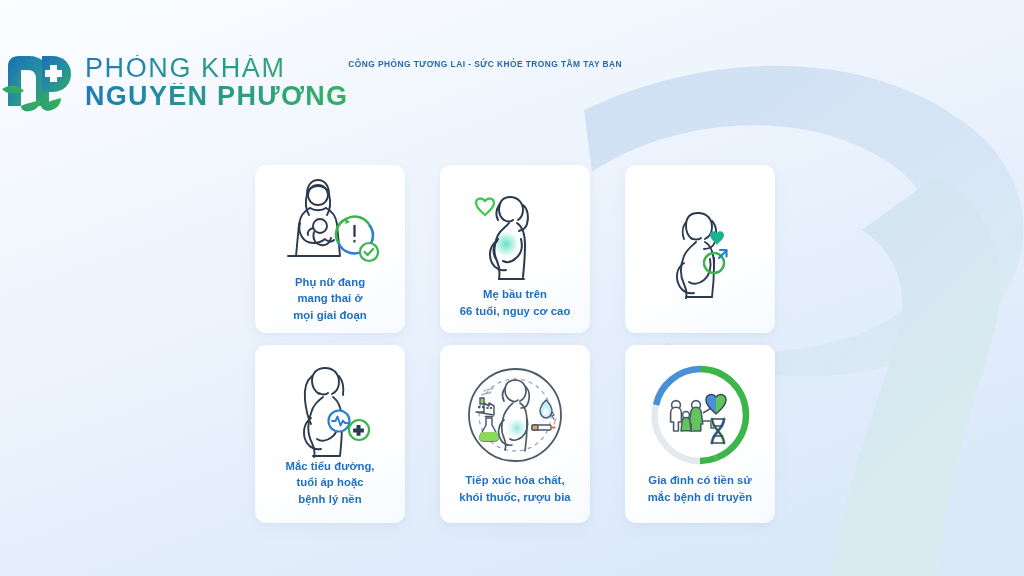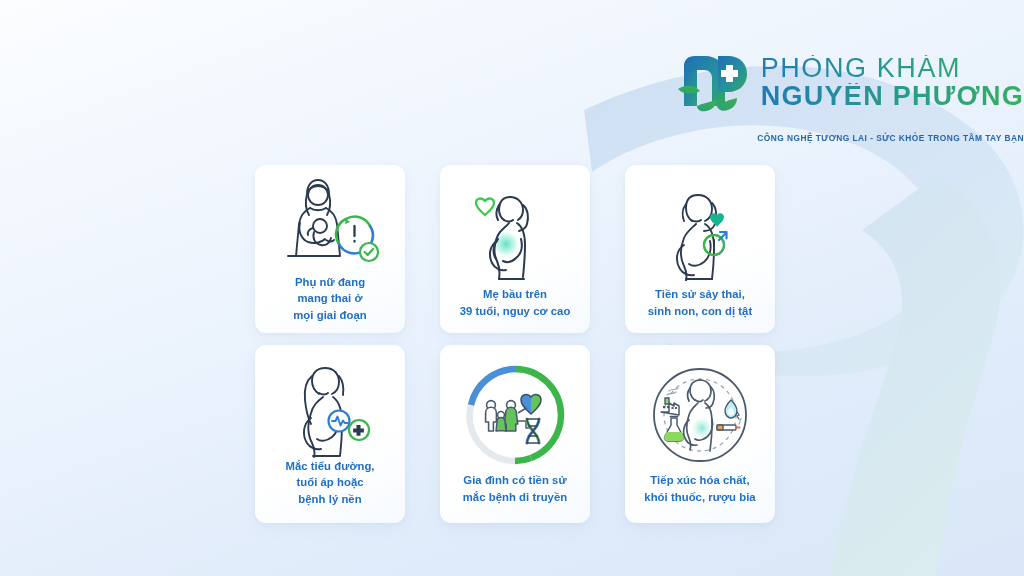--- a/index.html
+++ b/index.html
@@ -21,21 +21,21 @@
   .wm-wrap {
     position:absolute; right:-40px; top:-10px;
     width:520px; height:600px;
     opacity:1; pointer-events:none;
   }
   .wm-wrap svg { width:100%; height:100%; display:block; }
 
   
   .logo-block {
     position:absolute; left:0; right:0; top:52px;
-    display:flex; flex-direction:column; align-items:flex-end;gap:12px;
+    display:flex; flex-direction:row; align-items:flex-start;
   }
   .logo-row { display:flex; align-items:center; gap:11px; }
   .logo-mark { width:74px; height:62px; display:block; flex:0 0 auto; }
   .logo-words { display:flex; flex-direction:column; line-height:1.02; }
   .logo-words .l1, .logo-words .l2 {
     font-size:27px;
     font-weight:400;
     letter-spacing:1.6px;
     background:linear-gradient(90deg,#1f7bb8 0%, #2a9c86 55%, #35b05f 100%);
     -webkit-background-clip:text;
@@ -148,21 +148,21 @@
         <path d="M2 37 c8-5 17-4 22 2 c-7 4-16 4-22-2 z" fill="url(#lg2)"></path>
 
         <path d="M21 54 c0 4 4 6 9 5 c6-1 10-5 11-11 c-7 2-14 3-20 6 z" fill="url(#lg2)"></path>
         <path d="M41 54 c1 4 6 6 11 4 c6-2 9-7 9-12 c-7 2-15 4-20 8 z" fill="url(#lg2)"></path>
       </svg>
       <div class="logo-words">
         <span class="l1">PHÒNG KHÁM</span>
         <span class="l2">NGUYÊN PHƯƠNG</span>
       </div>
     </div>
-    <div class="logo-tagline">CÔNG NGHỆ TƯƠNG LAI - SỨC KHỎE TRONG TẦM TAY BẠN</div>
+    <div class="logo-tagline">CÔNG PHÒNG TƯƠNG LAI - SỨC KHỎE TRONG TẦM TAY BẠN</div>
   </div>
 
   <div class="grid">
 
     <div class="card r1">
       <div class="card-art">
         <svg width="108" height="96" viewBox="0 0 108 96" xmlns="http://www.w3.org/2000/svg">
           <g fill="none" stroke="#2b3a4f" stroke-width="1.9" stroke-linecap="round" stroke-linejoin="round">
 
             <circle cx="42" cy="17" r="10"></circle>
@@ -240,21 +240,21 @@
 
             <path d="M56 56 c2 8 0 15-5 19 c-4 4-9 5-13 3"></path>
 
             <path d="M33 56 c-5 6-6 14-2 20"></path>
           </g>
 
           <path d="M20 18 c-3-4-9-3-9 2 c0 5 6 9 9 12 c3-3 9-7 9-12 c0-5-6-6-9-2 z" fill="none" stroke="#3ccb52" stroke-width="2.3" stroke-linejoin="round"></path>
         </svg>
       </div>
       <div class="card-label">Mẹ bầu trên
-39 tuổi, nguy cơ cao</div>
+66 tuổi, nguy cơ cao</div>
     </div>
 
     <div class="card r1">
       <div class="card-art">
         <svg width="100" height="98" viewBox="0 0 100 98" xmlns="http://www.w3.org/2000/svg">
           <g fill="none" stroke="#2b3a4f" stroke-width="1.9" stroke-linecap="round" stroke-linejoin="round">
             <path d="M48 12 c9 0 14 6 14 14 c0 6-3 10-7 12"></path>
             <path d="M48 12 c-8 0-12 5-12 13 c0 6 2 10 6 13"></path>
             <path d="M41 37 c3 2 8 2 10 0"></path>
             <path d="M62 20 c5 5 5 14 3 21 c-2 5-6 7-11 7"></path>
@@ -279,22 +279,20 @@
           <g stroke="#2b3a4f" stroke-width="2" stroke-linecap="round">
             <path d="M64 57 v6"></path>
             <path d="M64 66.6 v0.5"></path>
           </g>
           <g stroke="#2a7fd4" stroke-width="2.2" stroke-linecap="round" stroke-linejoin="round" fill="none">
             <path d="M69 57 l7-7"></path>
             <path d="M70 49 h6.5 v6.5"></path>
           </g>
         </svg>
       </div>
-      <div class="card-label">Tiền sử sảy thai,
-sinh non, con dị tật</div>
     </div>
 
     <div class="card r2">
       <div class="card-art">
         <svg width="102" height="100" viewBox="0 0 102 100" xmlns="http://www.w3.org/2000/svg">
           <g fill="none" stroke="#2b3a4f" stroke-width="1.9" stroke-linecap="round" stroke-linejoin="round">
             <path d="M46 10 c9 0 14 6 14 14 c0 6-3 10-7 12"></path>
             <path d="M46 10 c-8 0-13 5-13 13 c0 6 3 10 7 13"></path>
             <path d="M40 35 c3 2 7 2 9 0"></path>
 
@@ -313,69 +311,20 @@
           <circle cx="60" cy="63" r="10.5" fill="#ffffff" stroke="#2a7fd4" stroke-width="2.2"></circle>
           <path d="M53 63 h3.5 l2-4.5 l3 9 l2.5-5 l1.8 2.5 h2.5" fill="none" stroke="#2a7fd4" stroke-width="1.9" stroke-linecap="round" stroke-linejoin="round"></path>
 
           <circle cx="80" cy="72" r="10" fill="#ffffff" stroke="#3cb54a" stroke-width="2.2"></circle>
           <path d="M77.5 67 h4 v3.4 h3.4 v4 h-3.4 v3.4 h-4 v-3.4 h-3.4 v-4 h3.4 z" fill="#2b3a4f"></path>
         </svg>
       </div>
       <div class="card-label">Mắc tiểu đường,
 tuổi áp hoặc
 bệnh lý nền</div>
-    </div>
-
-    <div class="card r2">
-      <div class="card-art">
-        <svg width="108" height="108" viewBox="0 0 108 108" xmlns="http://www.w3.org/2000/svg">
-
-          <g fill="none" stroke-width="6.5" stroke-linecap="butt">
-            <path d="M54 8 a46 46 0 0 1 46 46 a46 46 0 0 1-30 43" stroke="#3cb54a"></path>
-            <path d="M70 97 a46 46 0 0 1-16 3" stroke="#3cb54a"></path>
-            <path d="M54 100 a46 46 0 0 1-45-38" stroke="#e4e9ee"></path>
-            <path d="M9 62 a46 46 0 0 1 1-18" stroke="#e4e9ee"></path>
-            <path d="M10 44 a46 46 0 0 1 44-36" stroke="#4a90d9"></path>
-          </g>
-
-          <g>
-
-            <circle cx="30" cy="44" r="4.4" fill="#ffffff" stroke="#4a5a6b" stroke-width="1.6"></circle>
-            <path d="M24.6 52 c0-3.6 2.4-5.8 5.4-5.8 c3 0 5.4 2.2 5.4 5.8 v9 h-3 v9 h-4.8 v-9 h-3 z" fill="#ffffff" stroke="#4a5a6b" stroke-width="1.6" stroke-linejoin="round"></path>
-
-            <circle cx="50" cy="44" r="4.4" fill="#ffffff" stroke="#4a5a6b" stroke-width="1.6"></circle>
-            <path d="M44.6 52.5 c0-3.8 2.4-6.3 5.4-6.3 c3 0 5.4 2.5 5.4 6.3 l1.4 10.5 h-2 v7 h-9.6 v-7 h-2 z" fill="#63c45c" stroke="#4a5a6b" stroke-width="1.6" stroke-linejoin="round"></path>
-
-            <circle cx="40" cy="54" r="3.4" fill="#ffffff" stroke="#4a5a6b" stroke-width="1.5"></circle>
-            <path d="M36 61 c0-2.8 1.8-4.5 4-4.5 c2.2 0 4 1.7 4 4.5 l1 9 h-1.6 v-0.2 h-6.8 v0.2 h-1.6 z" fill="#63c45c" stroke="#4a5a6b" stroke-width="1.5" stroke-linejoin="round"></path>
-          </g>
-
-          <g fill="none" stroke="#4a5a6b" stroke-width="1.5" stroke-linejoin="round">
-            <path d="M57 52 l10-6"></path>
-            <path d="M57 60 h8 v7 h6"></path>
-          </g>
-
-          <path d="M70 36 c-3-4-10-3-10 3 c0 6 7 11 10 14 c3-3 10-8 10-14 c0-6-7-7-10-3 z" fill="#4a90d9"></path>
-          <path d="M70 36 c3-4 10-3 10 3 c0 6-7 11-10 14 z" fill="#63c45c"></path>
-          <path d="M70 36 c-3-4-10-3-10 3 c0 6 7 11 10 14 c3-3 10-8 10-14 c0-6-7-7-10-3 z" fill="none" stroke="#3a4b5e" stroke-width="1.5" stroke-linejoin="round"></path>
-
-          <g fill="none" stroke="#3a4b5e" stroke-width="1.6" stroke-linecap="round">
-            <path d="M66 58 c0 10 12 14 12 24" stroke="#63c45c" stroke-width="3"></path>
-            <path d="M78 58 c0 10-12 14-12 24" stroke="#4a90d9" stroke-width="3"></path>
-            <path d="M66 58 c0 10 12 14 12 24"></path>
-            <path d="M78 58 c0 10-12 14-12 24"></path>
-            <path d="M65.5 58 h13"></path>
-            <path d="M67.5 65 h9"></path>
-            <path d="M67.5 75 h9"></path>
-            <path d="M65.5 82 h13"></path>
-          </g>
-        </svg>
-      </div>
-      <div class="card-label">Gia đình có tiền sử
-mắc bệnh di truyền</div>
     </div>
 
     <div class="card r2">
       <div class="card-art">
         <svg width="106" height="106" viewBox="0 0 106 106" xmlns="http://www.w3.org/2000/svg">
           <defs>
             <radialGradient id="glow6" cx="50%" cy="50%" r="50%">
               <stop offset="0%" stop-color="#46d9bb" stop-opacity="0.62"></stop>
               <stop offset="100%" stop-color="#9bf0de" stop-opacity="0"></stop>
             </radialGradient>
@@ -429,14 +378,63 @@
             <rect x="70" y="63" width="6" height="5" rx="1" fill="#f0a24a" stroke="#4a5a6b" stroke-width="1.4"></rect>
             <path d="M89.5 65.5 h3" stroke="#e96a3d" stroke-width="2.2" stroke-linecap="round"></path>
             <path d="M92 62 c2-2 0-3 2-5" fill="none" stroke="#9aa8b6" stroke-width="1.2" stroke-linecap="round"></path>
           </g>
         </svg>
       </div>
       <div class="card-label">Tiếp xúc hóa chất,
 khói thuốc, rượu bia</div>
     </div>
 
+    <div class="card r2">
+      <div class="card-art">
+        <svg width="108" height="108" viewBox="0 0 108 108" xmlns="http://www.w3.org/2000/svg">
+
+          <g fill="none" stroke-width="6.5" stroke-linecap="butt">
+            <path d="M54 8 a46 46 0 0 1 46 46 a46 46 0 0 1-30 43" stroke="#3cb54a"></path>
+            <path d="M70 97 a46 46 0 0 1-16 3" stroke="#3cb54a"></path>
+            <path d="M54 100 a46 46 0 0 1-45-38" stroke="#e4e9ee"></path>
+            <path d="M9 62 a46 46 0 0 1 1-18" stroke="#e4e9ee"></path>
+            <path d="M10 44 a46 46 0 0 1 44-36" stroke="#4a90d9"></path>
+          </g>
+
+          <g>
+
+            <circle cx="30" cy="44" r="4.4" fill="#ffffff" stroke="#4a5a6b" stroke-width="1.6"></circle>
+            <path d="M24.6 52 c0-3.6 2.4-5.8 5.4-5.8 c3 0 5.4 2.2 5.4 5.8 v9 h-3 v9 h-4.8 v-9 h-3 z" fill="#ffffff" stroke="#4a5a6b" stroke-width="1.6" stroke-linejoin="round"></path>
+
+            <circle cx="50" cy="44" r="4.4" fill="#ffffff" stroke="#4a5a6b" stroke-width="1.6"></circle>
+            <path d="M44.6 52.5 c0-3.8 2.4-6.3 5.4-6.3 c3 0 5.4 2.5 5.4 6.3 l1.4 10.5 h-2 v7 h-9.6 v-7 h-2 z" fill="#63c45c" stroke="#4a5a6b" stroke-width="1.6" stroke-linejoin="round"></path>
+
+            <circle cx="40" cy="54" r="3.4" fill="#ffffff" stroke="#4a5a6b" stroke-width="1.5"></circle>
+            <path d="M36 61 c0-2.8 1.8-4.5 4-4.5 c2.2 0 4 1.7 4 4.5 l1 9 h-1.6 v-0.2 h-6.8 v0.2 h-1.6 z" fill="#63c45c" stroke="#4a5a6b" stroke-width="1.5" stroke-linejoin="round"></path>
+          </g>
+
+          <g fill="none" stroke="#4a5a6b" stroke-width="1.5" stroke-linejoin="round">
+            <path d="M57 52 l10-6"></path>
+            <path d="M57 60 h8 v7 h6"></path>
+          </g>
+
+          <path d="M70 36 c-3-4-10-3-10 3 c0 6 7 11 10 14 c3-3 10-8 10-14 c0-6-7-7-10-3 z" fill="#4a90d9"></path>
+          <path d="M70 36 c3-4 10-3 10 3 c0 6-7 11-10 14 z" fill="#63c45c"></path>
+          <path d="M70 36 c-3-4-10-3-10 3 c0 6 7 11 10 14 c3-3 10-8 10-14 c0-6-7-7-10-3 z" fill="none" stroke="#3a4b5e" stroke-width="1.5" stroke-linejoin="round"></path>
+
+          <g fill="none" stroke="#3a4b5e" stroke-width="1.6" stroke-linecap="round">
+            <path d="M66 58 c0 10 12 14 12 24" stroke="#63c45c" stroke-width="3"></path>
+            <path d="M78 58 c0 10-12 14-12 24" stroke="#4a90d9" stroke-width="3"></path>
+            <path d="M66 58 c0 10 12 14 12 24"></path>
+            <path d="M78 58 c0 10-12 14-12 24"></path>
+            <path d="M65.5 58 h13"></path>
+            <path d="M67.5 65 h9"></path>
+            <path d="M67.5 75 h9"></path>
+            <path d="M65.5 82 h13"></path>
+          </g>
+        </svg>
+      </div>
+      <div class="card-label">Gia đình có tiền sử
+mắc bệnh di truyền</div>
+    </div>
+
   </div>
 </div>
 
 </body></html>

